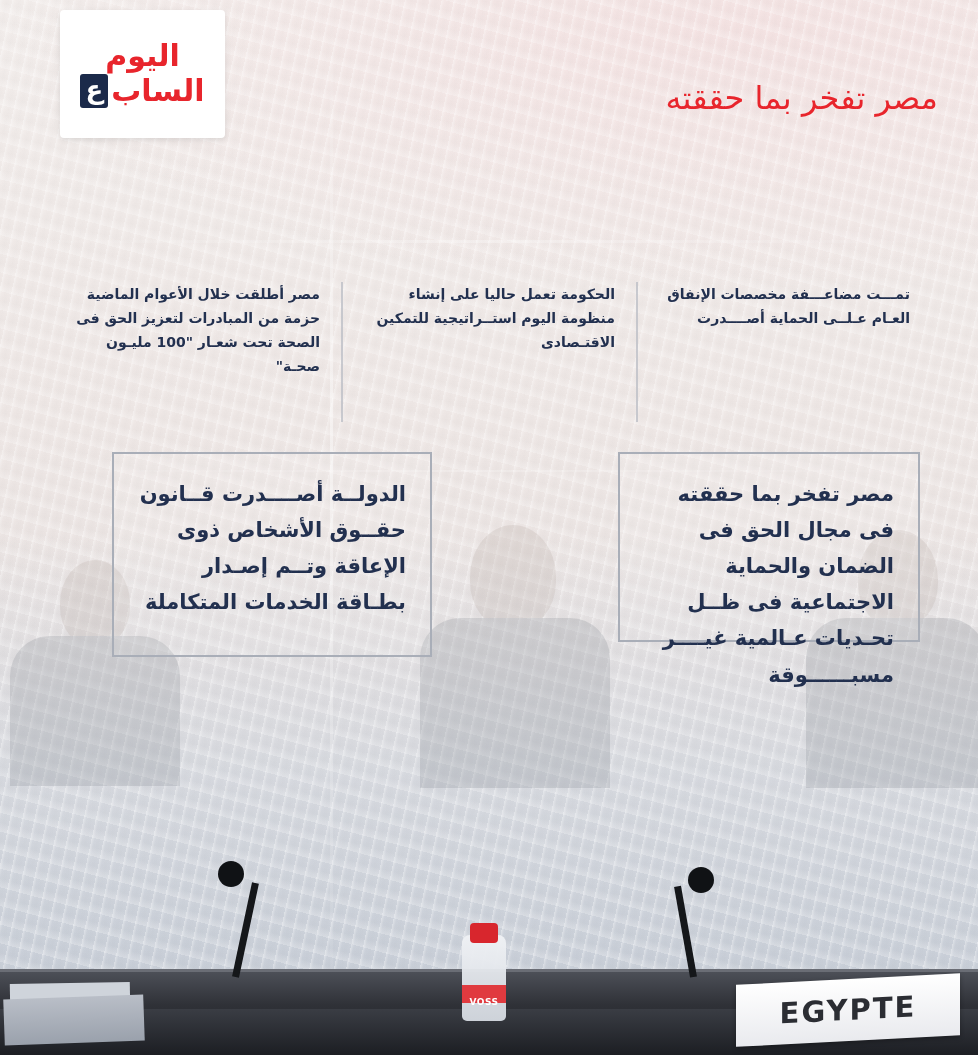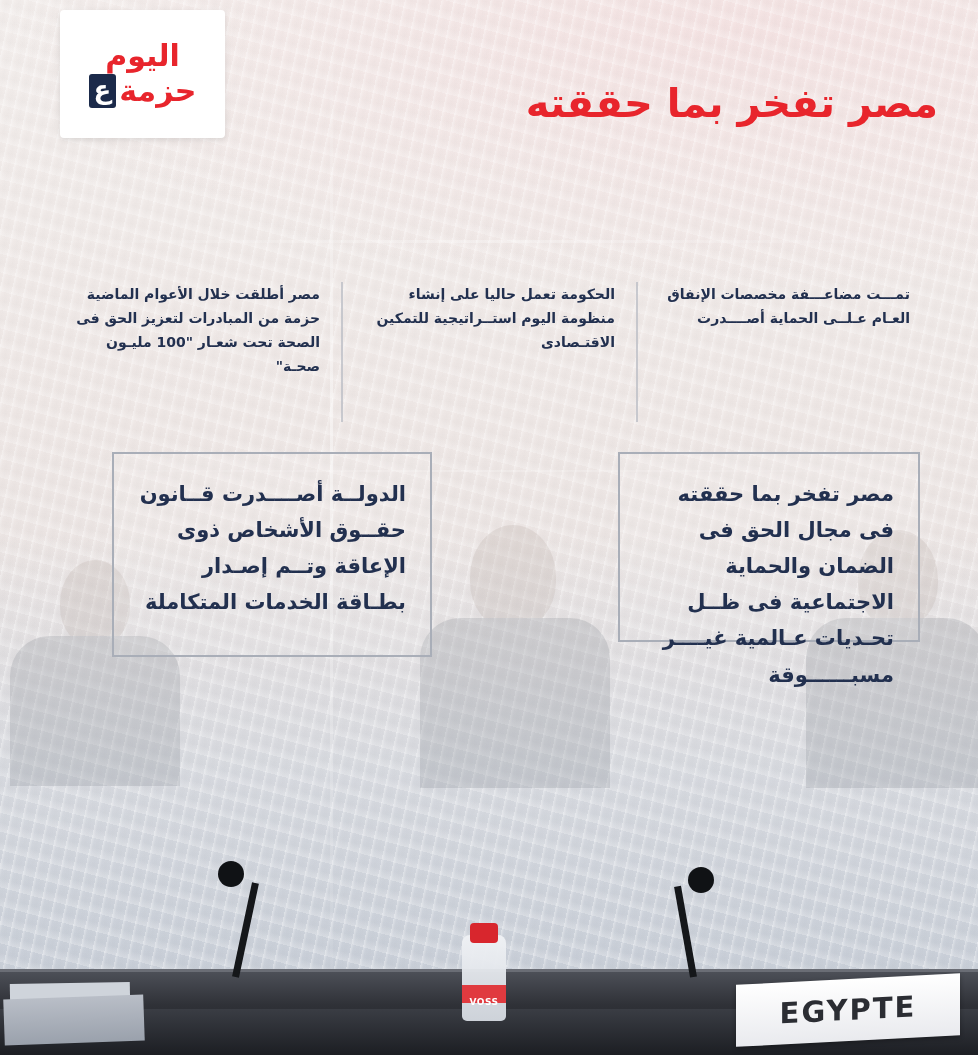--- a/index.html
+++ b/index.html
@@ -118,22 +118,22 @@
   
   .headline-wrap {
     position: absolute;
     right: 40px; top: 78px;
     width: 740px;
     text-align: right;
     direction: rtl;
   }
   .headline-main {
     color: #e8252c;
-    font-weight: 700;
-    font-size: 40px;
+    font-weight: 400;
+    font-size: 32px;
     line-height: 1.25;
     letter-spacing: 0px;
     margin-bottom: 4px;
   }
   .headline-sub {
     color: #22304f;
     font-weight: 900;
     font-size: 30px;
     line-height: 1.55;
     letter-spacing: 0px;
@@ -271,21 +271,21 @@
     <div class="g-body" style="left:806px; top:188px; width:180px; height:170px;"></div>
     <div class="g-head" style="left:60px; top:130px; width:70px; height:86px;"></div>
     <div class="g-body" style="left:10px; top:206px; width:170px; height:150px;"></div>
   </div>
 
   <div class="logo-box">
     <div class="logo-line">
       <span class="logo-word logo-red">اليوم</span>
     </div>
     <div class="logo-line">
-      <span class="logo-word logo-red">حزمة</span>
+      <span class="logo-word logo-red">الساب</span>
       <span class="logo-chip-dark">ع</span>
     </div>
   </div>
 
   <div class="headline-wrap">
     <div class="headline-main">مصر تفخر بما حققته</div>
   </div>
 
   <div class="facts-row">
     <div class="fact-col">تمـــت مضاعـــفة مخصصات الإنفاق العـام عـلــى الحماية أصــــدرت</div>

